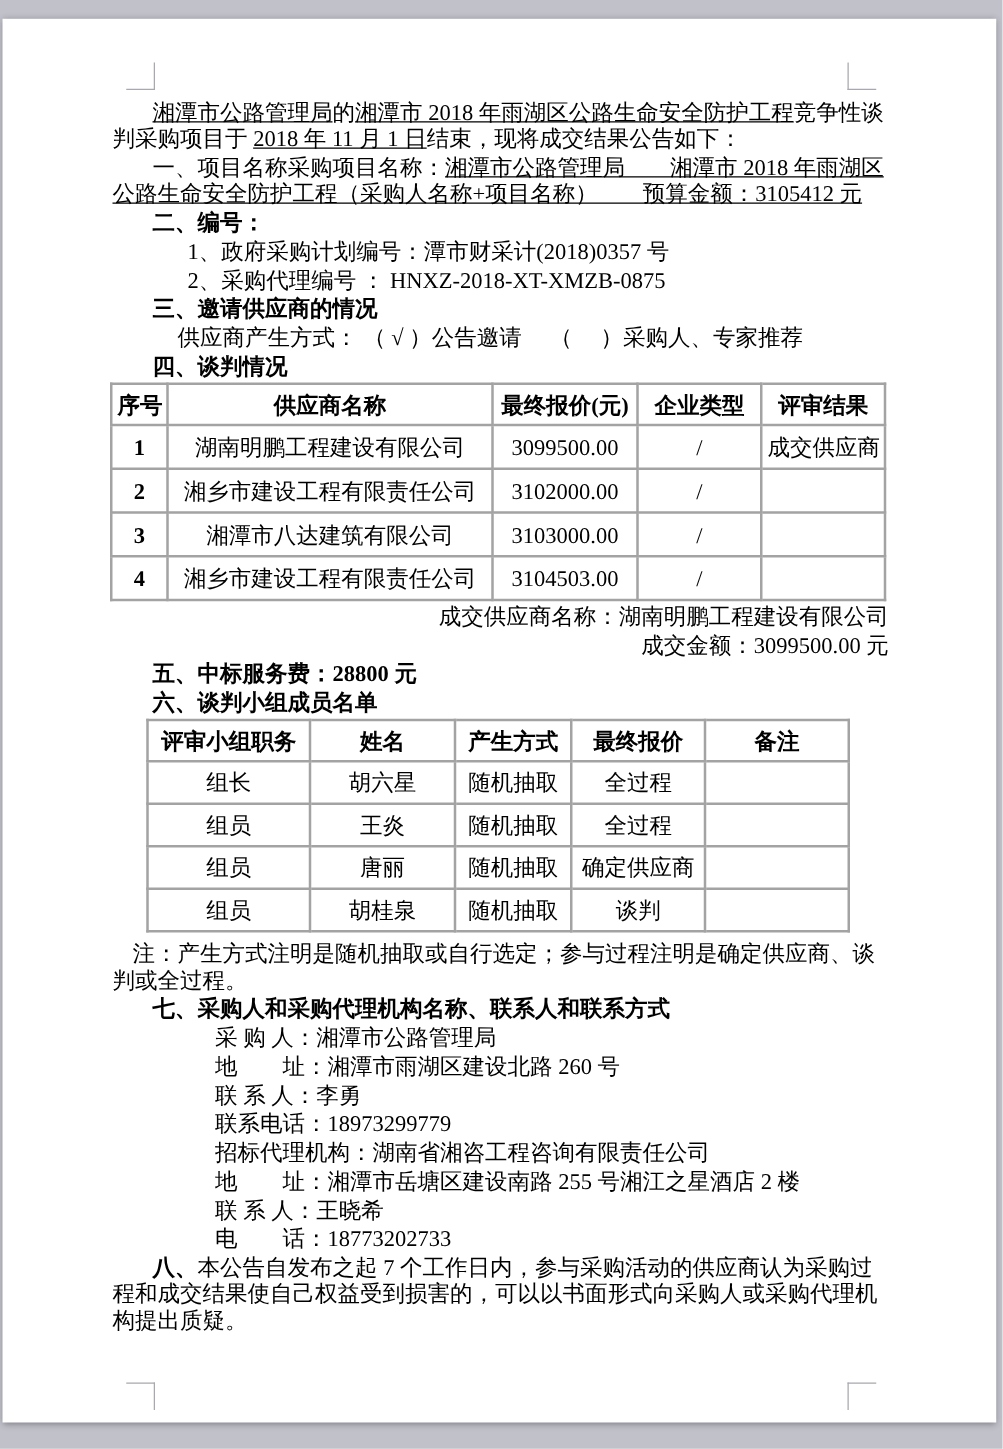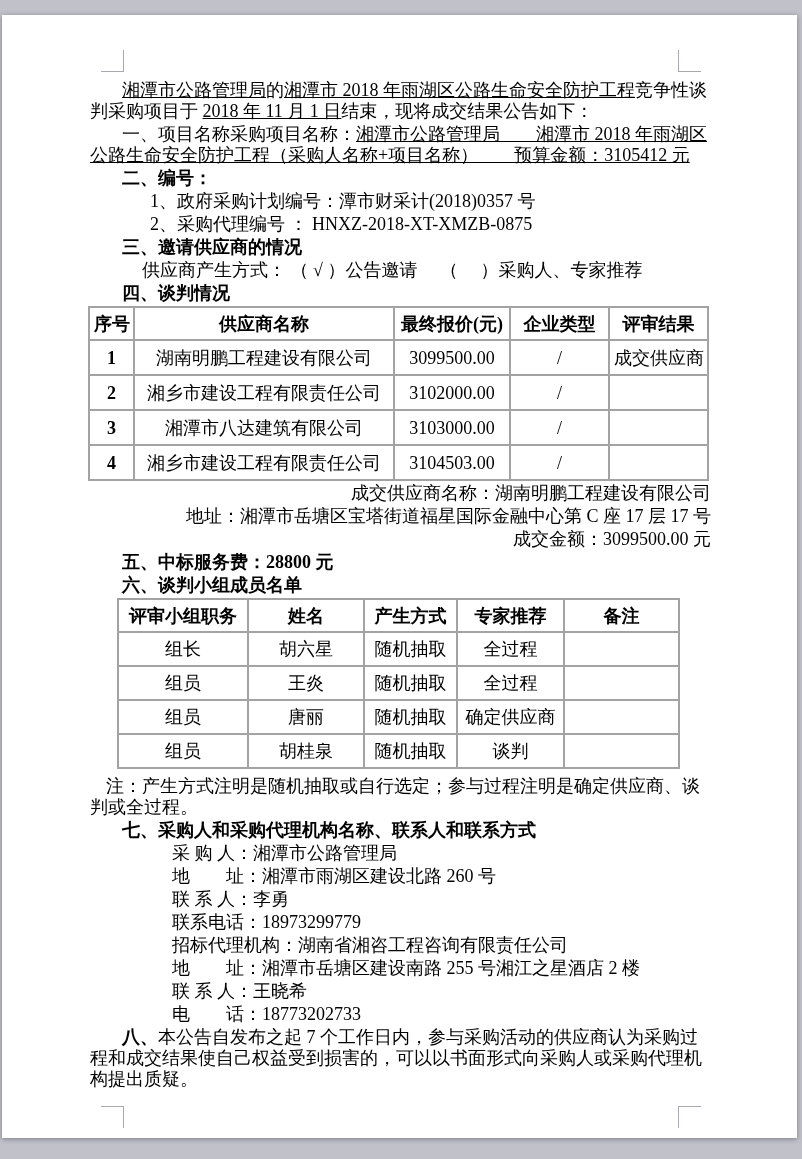--- a/index.html
+++ b/index.html
@@ -115,40 +115,39 @@
         <td class="seq">4</td>
         <td>湘乡市建设工程有限责任公司</td>
         <td>3104503.00</td>
         <td>/</td>
         <td></td>
       </tr>
     </tbody>
       </table>
 
     <p class="ind66">成交供应商名称：湖南明鹏工程建设有限公司</p>
-    <p class="ind66">地址：湘潭市岳塘区宝塔街道福星国际金融中心第 C 座 17 层 17 号</p>
     <p class="ind66">成交金额：3099500.00 元</p>
 
     <p class="indent2 b">五、中标服务费：28800 元</p>
     <p class="indent2 b">六、谈判小组成员名单</p>
 
     <table id="t2">
       <colgroup>
         <col style="width:130px">
           <col style="width:116px">
           <col style="width:93px">
           <col style="width:107px">
           <col style="width:115px">
       </colgroup>
       <tbody>
           <tr>
         <th>评审小组职务</th>
         <th>姓名</th>
         <th>产生方式</th>
-        <th>专家推荐</th>
+        <th>最终报价</th>
         <th>备注</th>
       </tr>
       <tr>
         <td>组长</td>
         <td>胡六星</td>
         <td>随机抽取</td>
         <td>全过程</td>
         <td></td>
       </tr>
       <tr>

